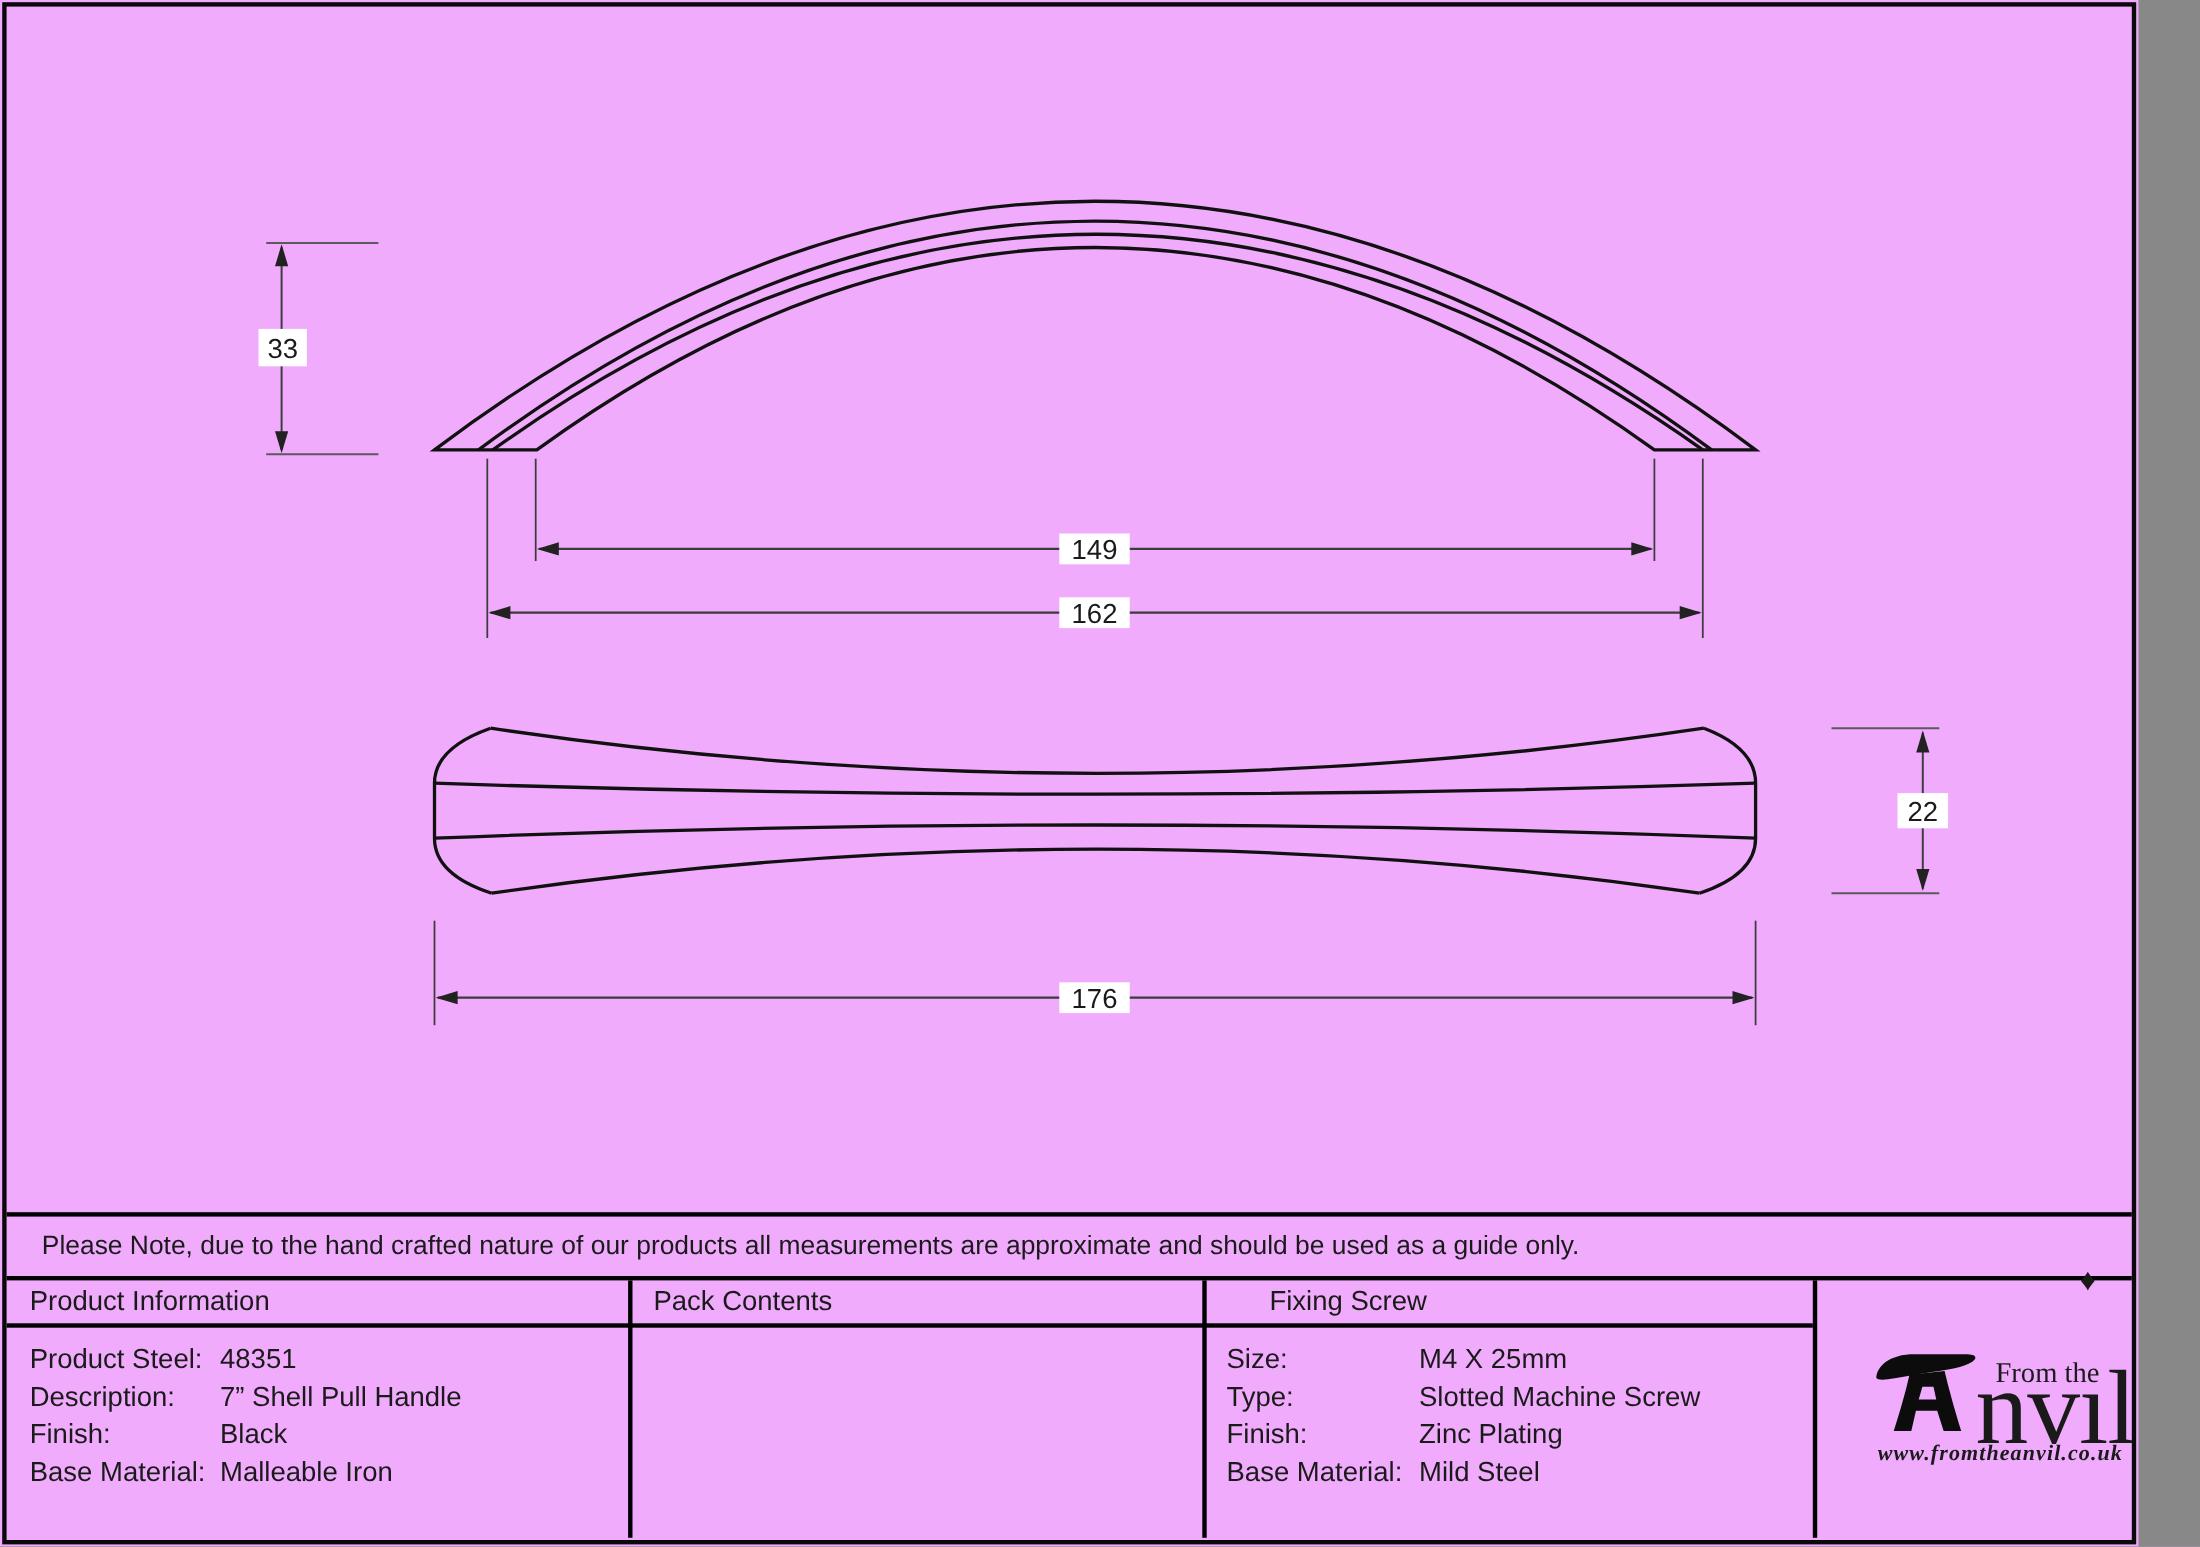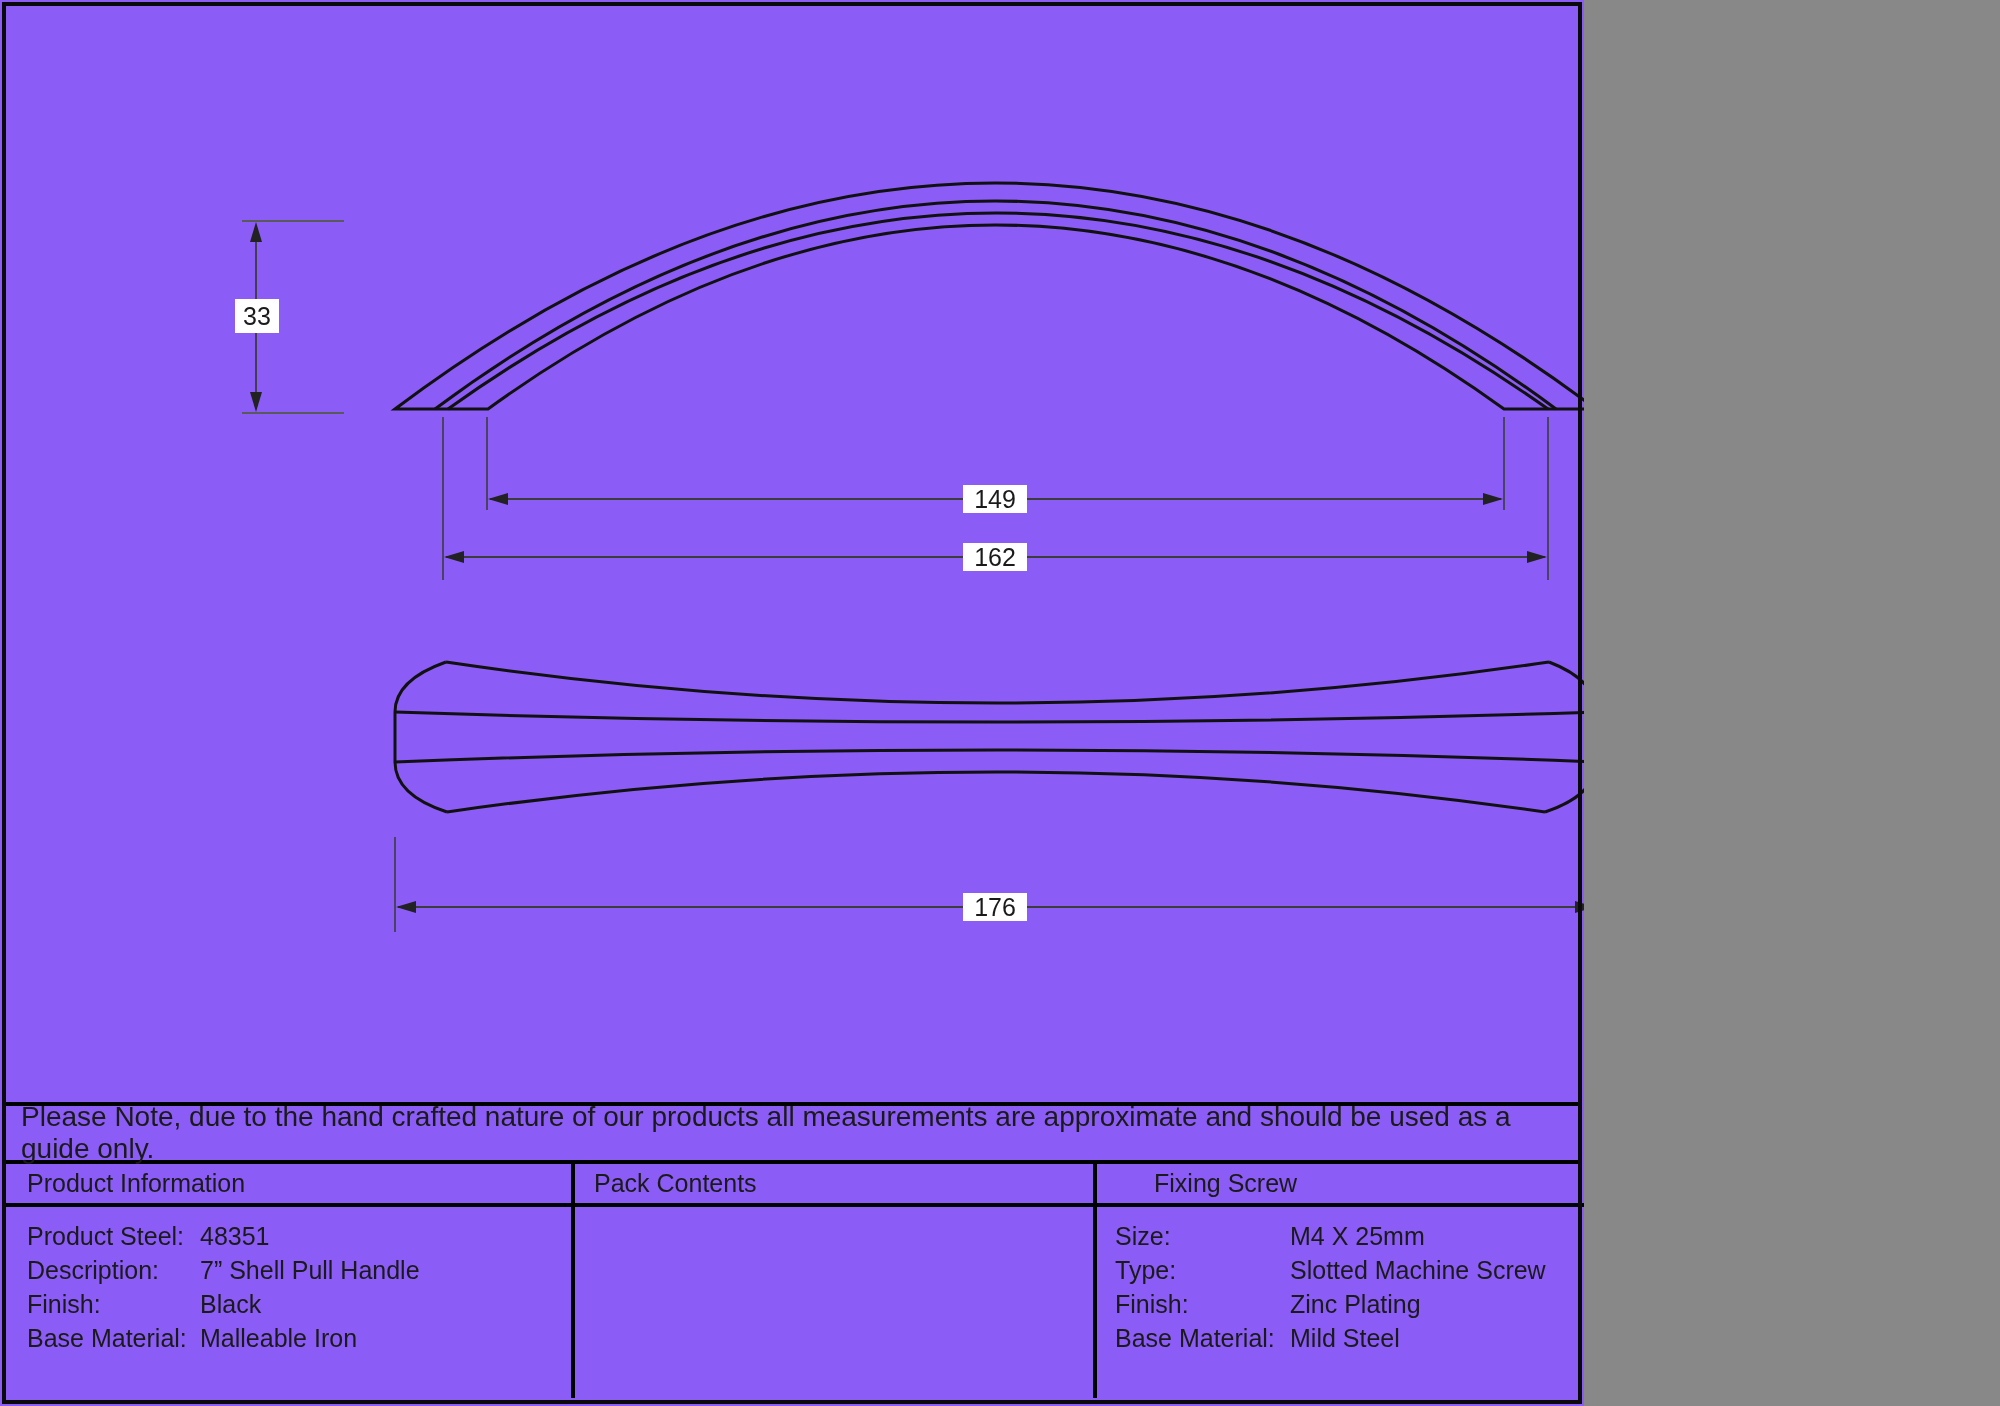--- a/index.html
+++ b/index.html
@@ -1,28 +1,28 @@
 <!DOCTYPE html>
 <html><head>
 <meta charset="utf-8">
 <style>
   html,body { margin:0; padding:0; background:#888; }
   .sheet {
-    position:relative; width:1584px; height:1406px; background:#8b5cf6;
+    position:relative; width:1944px; height:1406px; background:#f0abfc;
     font-family:"Liberation Sans", sans-serif; color:#1a1a1a; overflow:hidden;text-decoration:underline;
   }
   .frame { position:absolute; inset:2px; border:4px solid #0a0a0a; pointer-events:none; }
   .drawing-svg { position:absolute; left:0; top:0; }
 
   
   .note-row {
     position:absolute; left:6px; right:6px; top:1102px; height:62px;
     border-top:4px solid #000; border-bottom:4px solid #000;
     box-sizing:border-box; display:flex; align-items:center;
-    padding-left:15px; font-size:28px;
+    padding-left:32px; font-size:24px;
   }
   .vline { position:absolute; width:4px; background:#000; top:1164px; height:234px; }
   .v1 { left:571px; } .v2 { left:1093px; } .v3 { left:1648px; }
   .header-underline { position:absolute; left:6px; top:1203px; width:1642px; height:4px; background:#000; }
   .th { position:absolute; top:1164px; height:39px; display:flex; align-items:center; font-size:25px; }
   .th1 { left:27px; } .th2 { left:594px; } .th3 { left:1115px;margin-left:39px; }
   .tbody { position:absolute; top:1219px; font-size:25px; line-height:34px; }
   .kv { display:grid; }
   .kv1 { left:27px; grid-template-columns:173px auto; }
   .kv3 { left:1115px; grid-template-columns:175px auto; }

